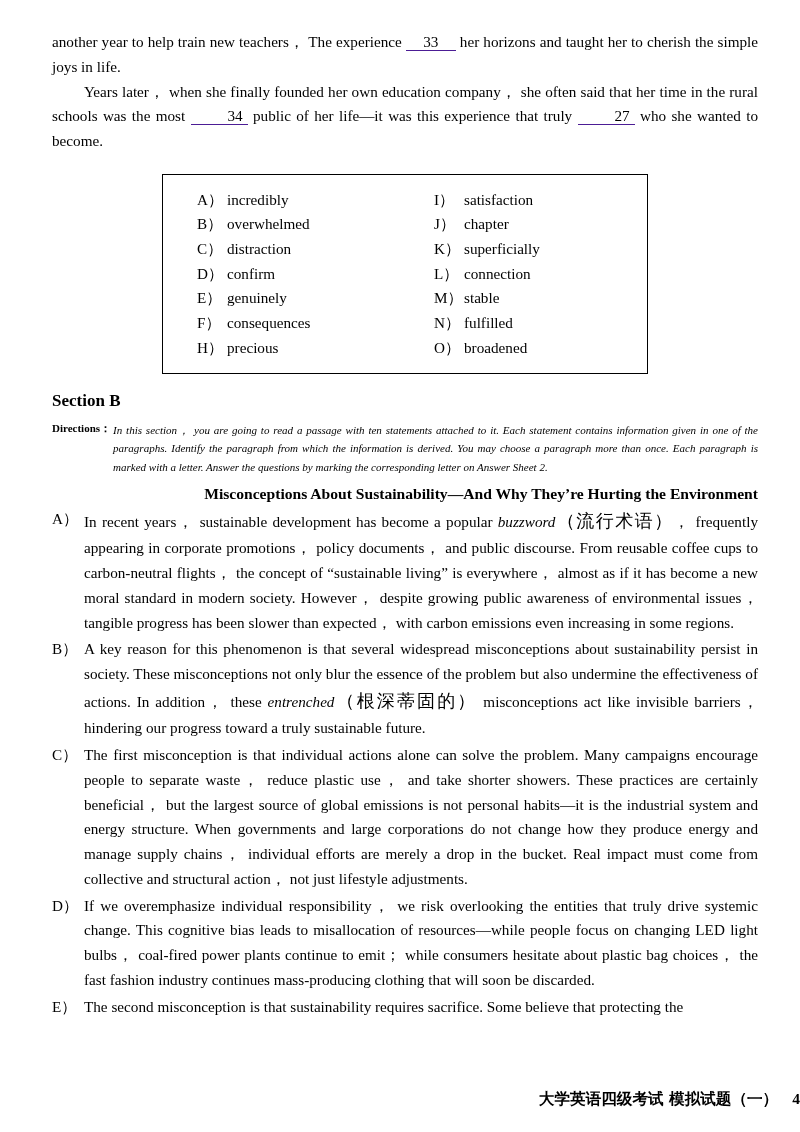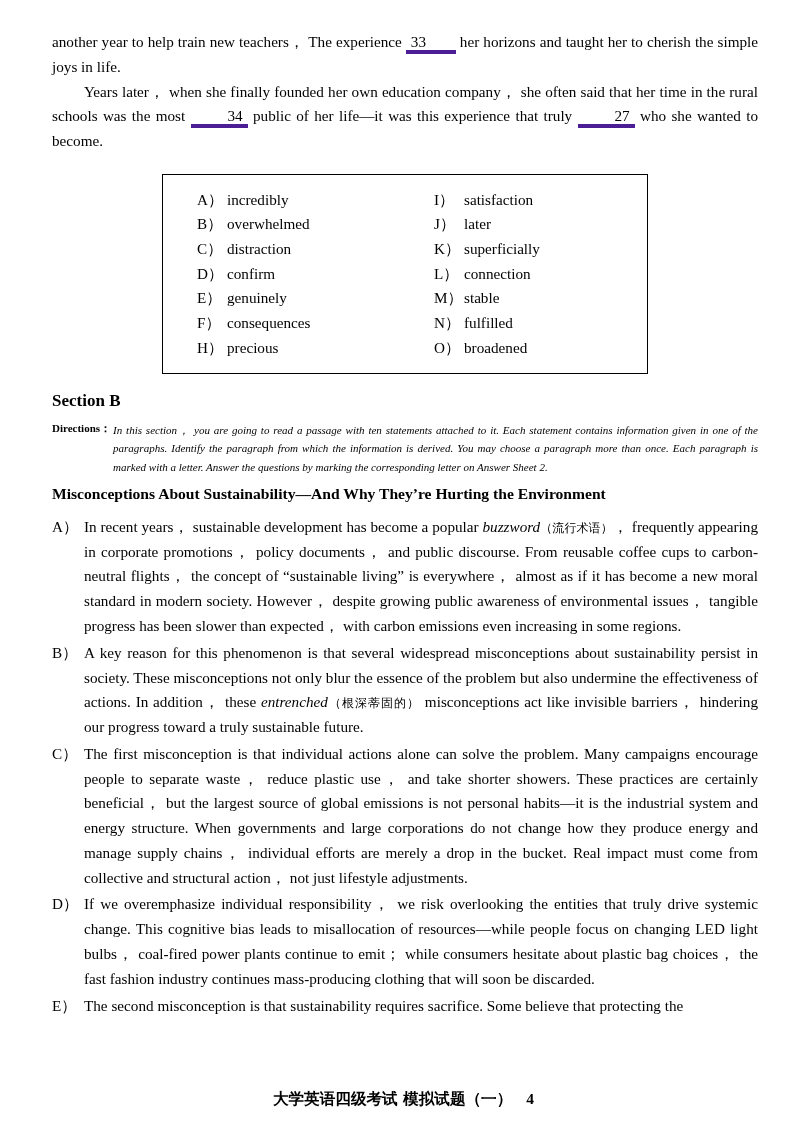--- a/index.html
+++ b/index.html
@@ -36,22 +36,22 @@
     text-justify: inter-word;
   }
   .para-top {
     text-indent: 0;
   }
   .para-indent {
     text-indent: 2.1em;
   }
   .blank {
     display: inline-block;
-    border-bottom: 4px solid #4c1d95;
-    text-align: left;
+    border-bottom: 1px solid #4c1d95;
+    text-align: center;
     min-width: 40px;
     padding: 0 5px 0 5px;
     line-height: 1.05;
   }
   .options-box {
     margin: 20px auto 0 auto;
     border: 1px solid #000;
     width: 486px;
     box-sizing: border-box;
     padding: 13px 0 13px 0;
@@ -94,25 +94,25 @@
   }
   .directions-text {
     font-size: 11px;
     font-style: italic;
     line-height: 1.66;
     text-align: justify;
     flex: 1 1 auto;
     padding-left: 2px;
   }
   .passage-title {
-    text-align: left;
+    text-align: right;
     font-weight: bold;
     font-size: 15.6px;
     margin-top: 9px;
-    margin-bottom: 12px;
+    margin-bottom: 4px;
   }
   .para-block {
     display: flex;
     margin-top: 2px;
     margin-bottom: 2px;
   }
   .para-label {
     flex: 0 0 32px;
     font-size: 15.2px;
     line-height: 1.63;
@@ -120,29 +120,29 @@
   }
   .para-body {
     flex: 1 1 auto;
     font-size: 15.2px;
     line-height: 1.63;
     text-align: justify;
     text-justify: inter-word;
   }
   .cn {
     font-family: Liberation Sans, sans-serif;
-    font-size: 12px;
+    font-size: 18px;
   }
   .it { font-style: italic; }
   .footer {
     position: absolute;
     left: 7px;
     right: 0;
     bottom: 22px;
-    text-align: center;
+    text-align: right;
     font-size: 15.6px;
     font-weight: bold;
   }
   .footer .cnf {
     font-family: "DejaVu Sans", sans-serif;
     font-weight: bold;
     font-size: 15.6px;
   }
   .footer .pgnum {
     margin-left: 14px;
@@ -166,21 +166,21 @@
           <div class="opt-row"><span class="opt-letter">A）</span><span>incredibly</span></div>
           <div class="opt-row"><span class="opt-letter">B）</span><span>overwhelmed</span></div>
           <div class="opt-row"><span class="opt-letter">C）</span><span>distraction</span></div>
           <div class="opt-row"><span class="opt-letter">D）</span><span>confirm</span></div>
           <div class="opt-row"><span class="opt-letter">E）</span><span>genuinely</span></div>
           <div class="opt-row"><span class="opt-letter">F）</span><span>consequences</span></div>
           <div class="opt-row"><span class="opt-letter">H）</span><span>precious</span></div>
         </div>
         <div class="opt-col right">
           <div class="opt-row"><span class="opt-letter">I）</span><span>satisfaction</span></div>
-          <div class="opt-row"><span class="opt-letter">J）</span><span>later</span></div>
+          <div class="opt-row"><span class="opt-letter">J）</span><span>chapter</span></div>
           <div class="opt-row"><span class="opt-letter">K）</span><span>superficially</span></div>
           <div class="opt-row"><span class="opt-letter">L）</span><span>connection</span></div>
           <div class="opt-row"><span class="opt-letter">M）</span><span>stable</span></div>
           <div class="opt-row"><span class="opt-letter">N）</span><span>fulfilled</span></div>
           <div class="opt-row"><span class="opt-letter">O）</span><span>broadened</span></div>
         </div>
       </div>
     </div>
 
     <div class="section-head">Section B</div>

